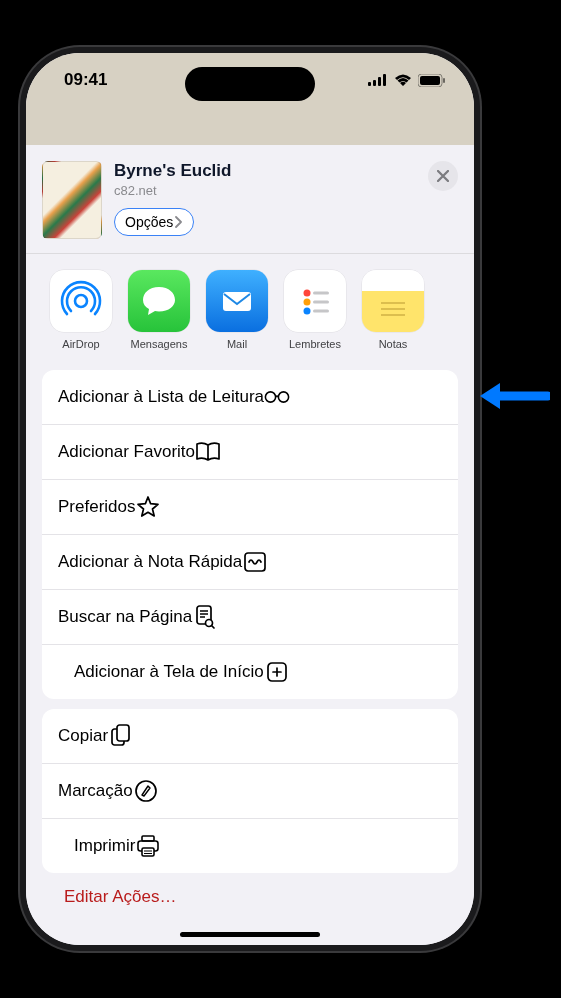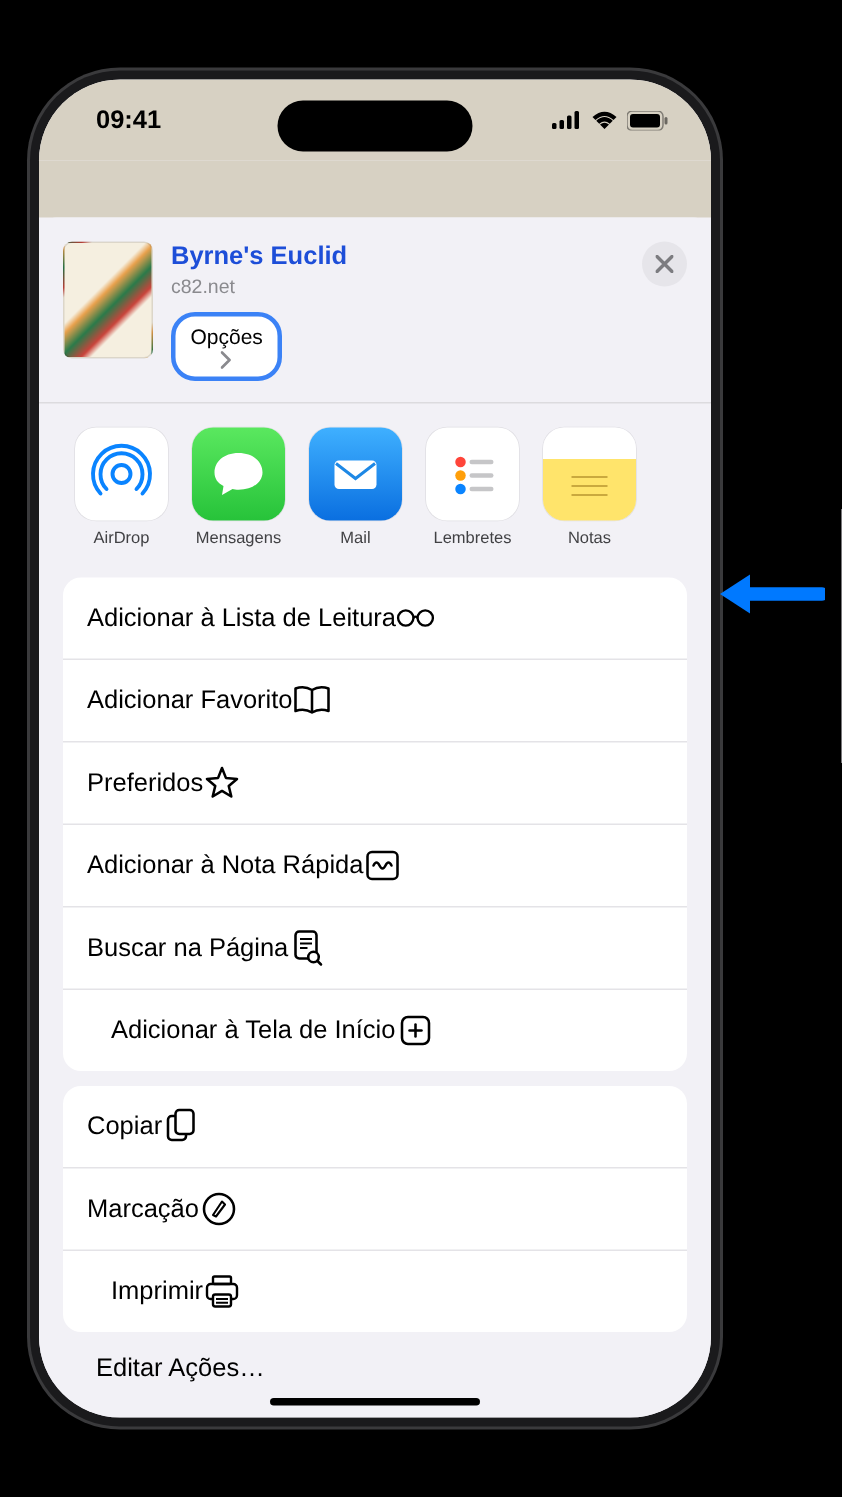--- a/index.html
+++ b/index.html
@@ -96,39 +96,38 @@
     .header-text {
       flex: 1;
       display: flex;
       flex-direction: column;
       gap: 2px;
       min-width: 0;
     }
     .page-title {
       font-size: 17px;
       font-weight: 600;
-      color: #1d4ed8;
+      color: #0f172a;
     }
     .page-subtitle {
       font-size: 13px;
       color: #8a8a8e;
     }
     .options-pill {
       margin-top: 8px;
       display: inline-flex;
       align-items: center;
       gap: 2px;
       background: #fff;
-      border: 3px solid #3b82f6;
+      border: 1px solid #3b82f6;
       border-radius: 16px;
       padding: 5px 10px;
       font-size: 14px;
       color: #000;
       align-self: flex-start;
-      flex-direction: column;
     }
     .close-btn {
       width: 30px;
       height: 30px;
       border-radius: 15px;
       background: #e6e5ea;
       display: flex;
       align-items: center;
       justify-content: center;
       color: #86868a;
@@ -188,21 +187,21 @@
       width: 26px;
       height: 26px;
       display: flex;
       align-items: center;
       justify-content: center;
       color: #000;
     }
     .edit-link {
       padding: 14px 38px;
       font-size: 17px;
-      color: #000000;
+      color: #b91c1c;
     }
     .home-indicator {
       position: absolute;
       bottom: 8px;
       left: 50%;
       transform: translateX(-50%);
       width: 140px;
       height: 5px;
       background: #000;
       border-radius: 3px;

